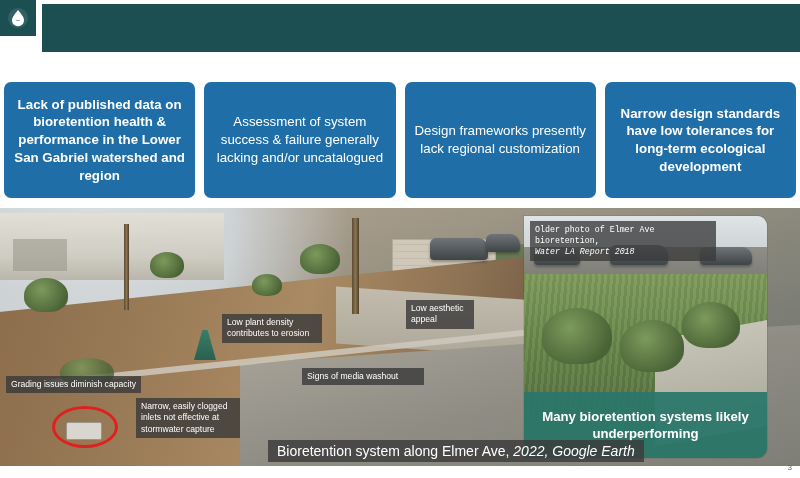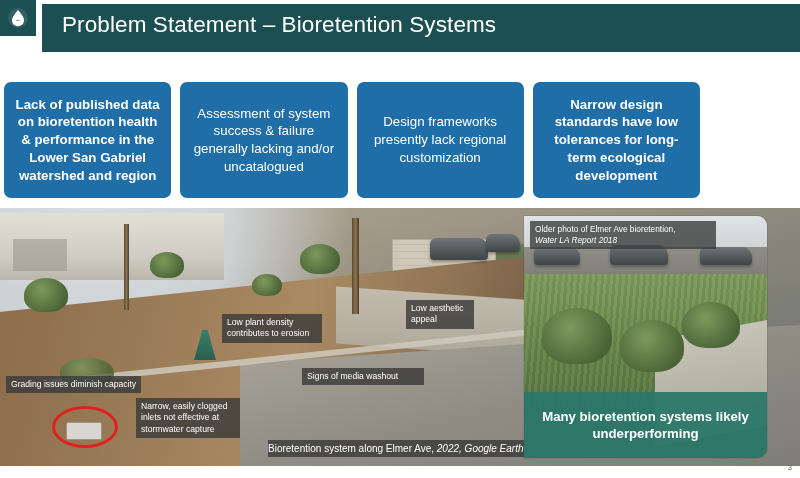--- a/index.html
+++ b/index.html
@@ -24,21 +24,21 @@
   }
   .logo-box {
     position: absolute; left: 0px; top: 0px; width: 36px; height: 36px;
     background: #1b4f52; display: flex; align-items: center; justify-content: center;
   }
   .logo-glyph { width: 22px; height: 22px; position: relative; }
   .logo-glyph svg { display: block; }
 
   
   .boxes {
-    position: absolute; left: 4px; top: 82px; width: 696px; height: 116px;
+    position: absolute; left: 4px; top: 82px; width: 792px; height: 116px;
     display: flex; gap: 9px;
   }
   .cbox {
     flex: 1 1 0; background: #1f6ea8; border-radius: 7px;
     color: #ffffff; display: flex; align-items: center; justify-content: center;
     text-align: center; padding: 6px 8px;
     font-size: 13.3px; font-weight: bold; line-height: 1.33;
   }
   .cbox:nth-child(2), .cbox:nth-child(3) { font-weight: normal; }
 
@@ -151,39 +151,39 @@
       linear-gradient(180deg,#7e9a5a 0%,#6b8a4d 40%,#55703e 100%);
   }
   .inset .walk {
     position:absolute; left:54%; top:46%; width:60%; height:44%;
     background: linear-gradient(180deg,#c6c4b6,#a9a79a);
     transform: skewY(-10deg);
   }
   .inset-caption {
     position: absolute; left: 6px; top: 5px; width: 186px;
     background: rgba(58,58,58,0.78); color:#fff; font-size: 8.3px;
-    line-height: 1.35; padding: 3px 5px;
+    line-height: 1.35; padding: 3px 5px; font-family: Liberation Mono, monospace;
   }
   .inset-caption em { font-style: italic; }
 
   .green-panel {
     position: absolute; left: 524px; top: 392px; width: 243px; height: 66px;
     background: rgba(42,118,106,0.93);
     border-radius: 0 0 10px 0;
     display: flex; align-items: center; justify-content: center;
     text-align: center; padding: 4px 10px;
   }
   .green-panel span {
     color: #ffffff; font-weight: bold; font-size: 13.2px; line-height: 1.3;
   }
 
   .bottom-caption {
     position: absolute; left: 268px; top: 440px;
-    background: rgba(58,58,58,0.82); color: #fff; font-size: 10px;
-    padding: 3px 0;
+    background: rgba(58,58,58,0.82); color: #fff; font-size: 14px;
+    padding: 3px 9px;
   }
   .bottom-caption em { font-style: italic; }
 
   .slide-number {
     position: absolute; right: 8px; bottom: 6px;
     font-size: 8px; color: #666;
   }
 </style>
 </head>
 <body>
@@ -193,21 +193,20 @@
   <div class="header-bar"></div>
   <div class="logo-box">
     <span class="logo-glyph">
       <svg width="22" height="22" viewBox="0 0 22 22">
         <circle cx="11" cy="11" r="10" fill="#ffffff" opacity="0.1"></circle>
         <path d="M11 3 C7 8 5 10.5 5 13.2 A6 6 0 0 0 17 13.2 C17 10.5 15 8 11 3 Z" fill="#ffffff"></path>
         <path d="M8.5 12.5 q2.5 2 5 0 q-2.5 3.2 -5 0 Z" fill="#1b4f52"></path>
       </svg>
     </span>
   </div>
-  <div class="header-title">Problem Statement – Bioretention Systems</div>
 
   <div class="boxes">
     <div class="cbox">
       <span>Lack of published data on bioretention health &amp; performance in the Lower San Gabriel watershed and region</span>
     </div>
     <div class="cbox">
       <span>Assessment of system success &amp; failure generally lacking and/or uncatalogued</span>
     </div>
     <div class="cbox">
       <span>Design frameworks presently lack regional customization</span>

